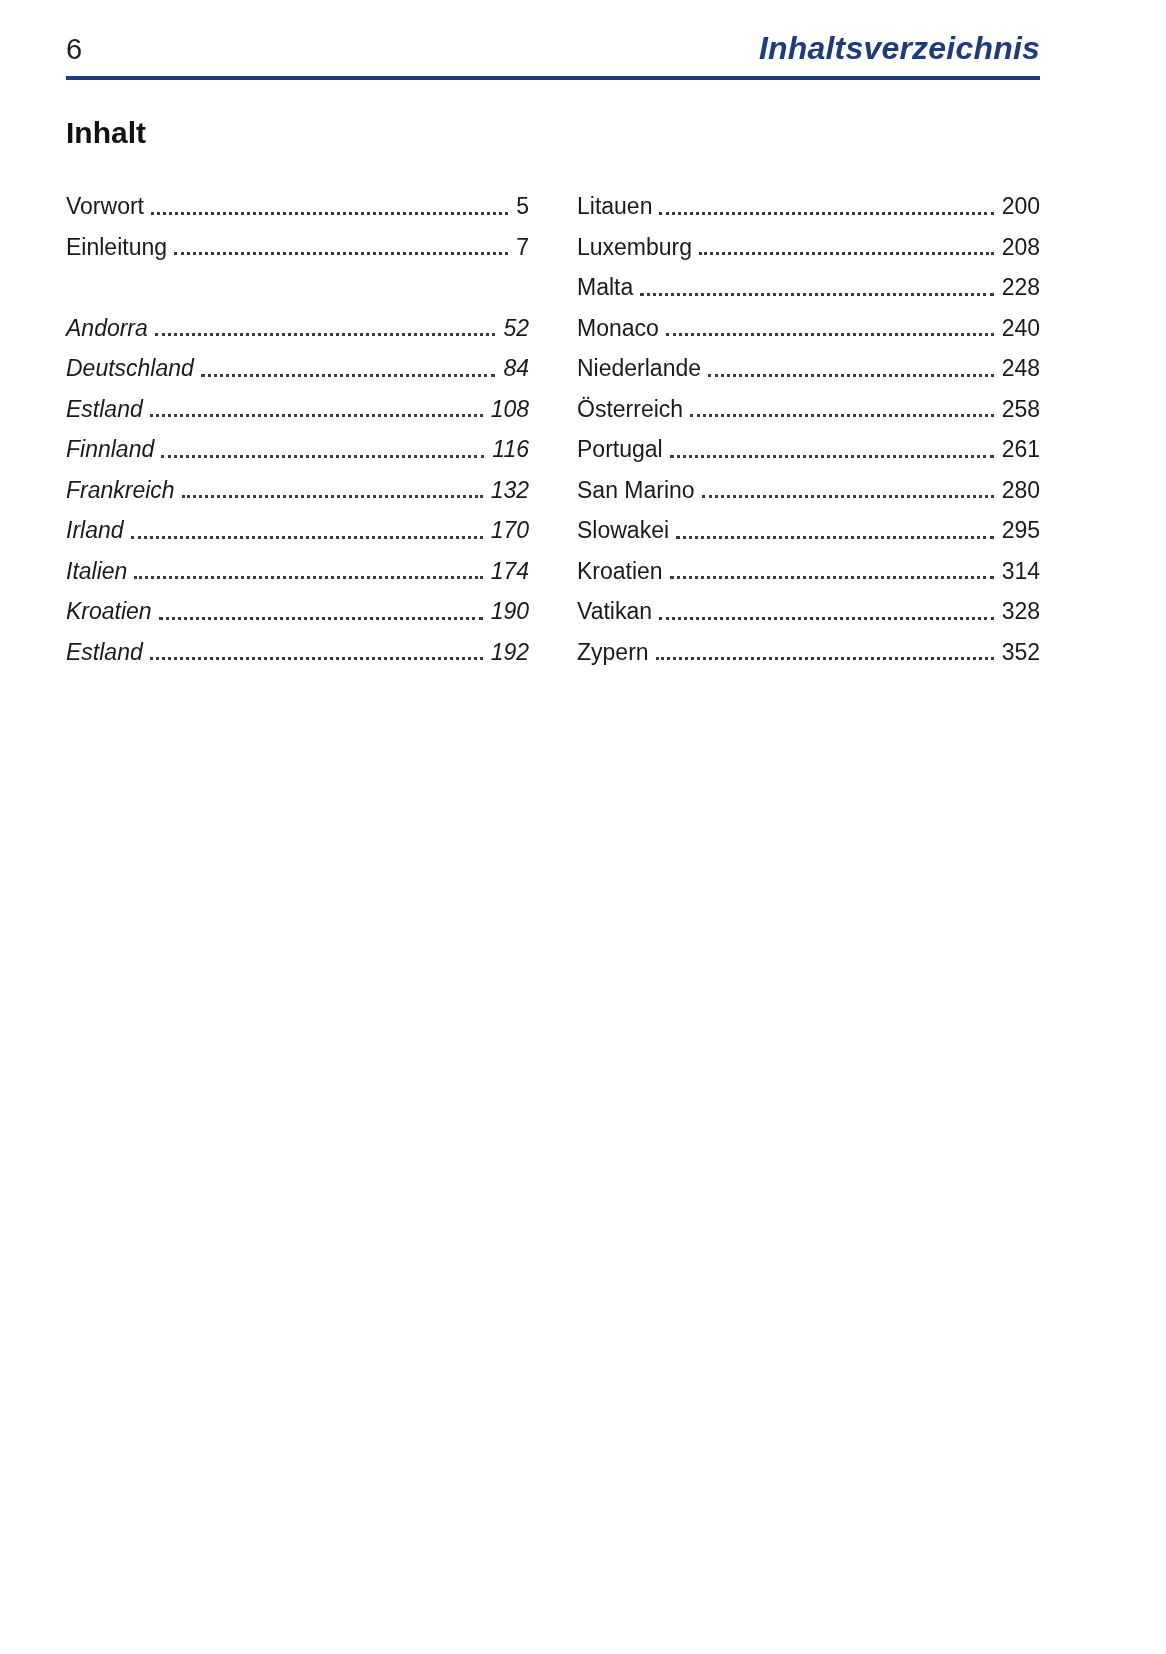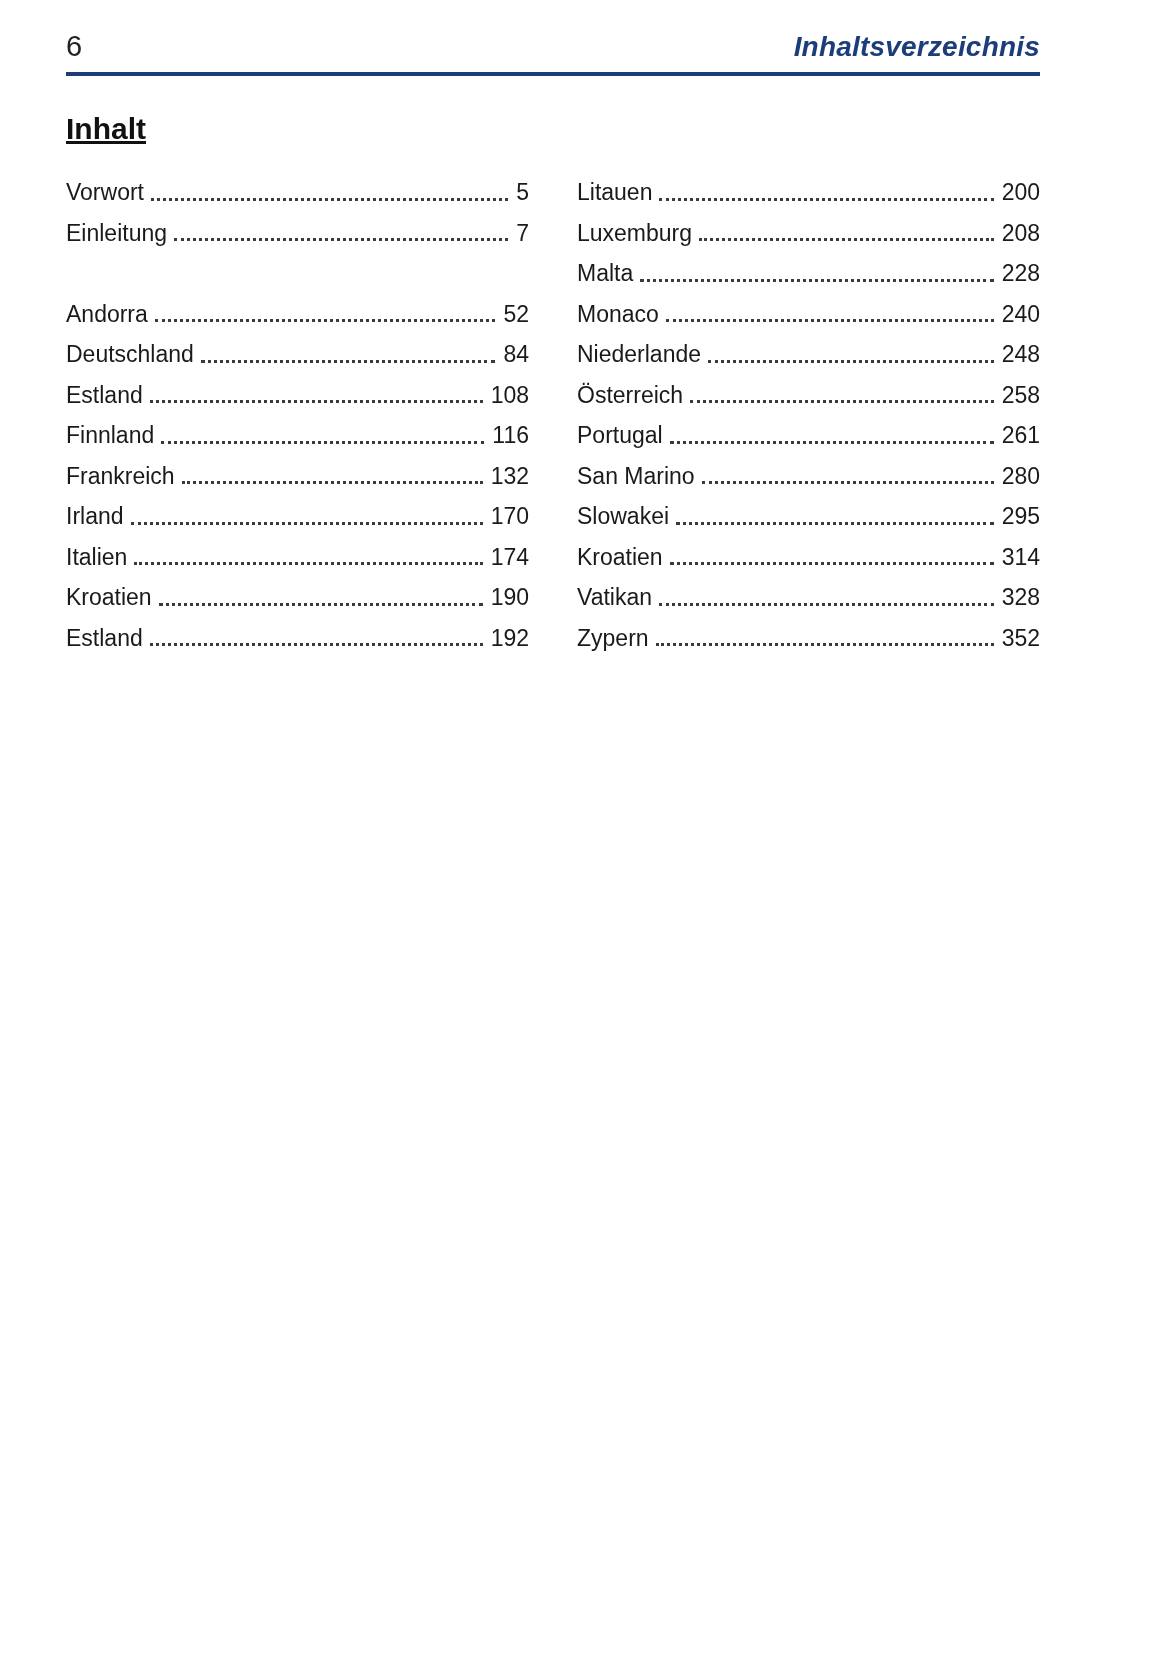--- a/index.html
+++ b/index.html
@@ -23,54 +23,54 @@
   .page-header {
     display: flex;
     justify-content: space-between;
     align-items: baseline;
   }
   .folio {
     font-size: 29px;
     color: #222222;
   }
   .running-head {
-    font-size: 28px;
+    font-size: 32px;
     font-weight: bold;
     font-style: italic;
     color: var(--accent);
     letter-spacing: 0.2px;
     text-align: center;
   }
   .header-rule {
     height: 4px;
     background: var(--accent);
     margin-top: 9px;
   }
   .section-title {
     margin-top: 36px;
     font-size: 30px;
     font-weight: bold;
     color: #111111;
-    text-decoration: underline;
   }
   .toc {
     display: flex;
-    margin-top: 26px;
+    margin-top: 36px;
     align-items: flex-start;
   }
   .toc-col {
     width: 464px;
   }
   .toc-divider {
     width: 2px;
     background: #222222;
     margin: 2px 23px 6px 23px;
   }
   .toc-group + .toc-group {
     margin-top: 40.5px;
+    font-style: italic;
   }
   .toc-row {
     display: flex;
     align-items: flex-end;
     height: 40.5px;
     font-size: 23px;
     line-height: 40.5px;
     white-space: nowrap;
   }
   .toc-title {

